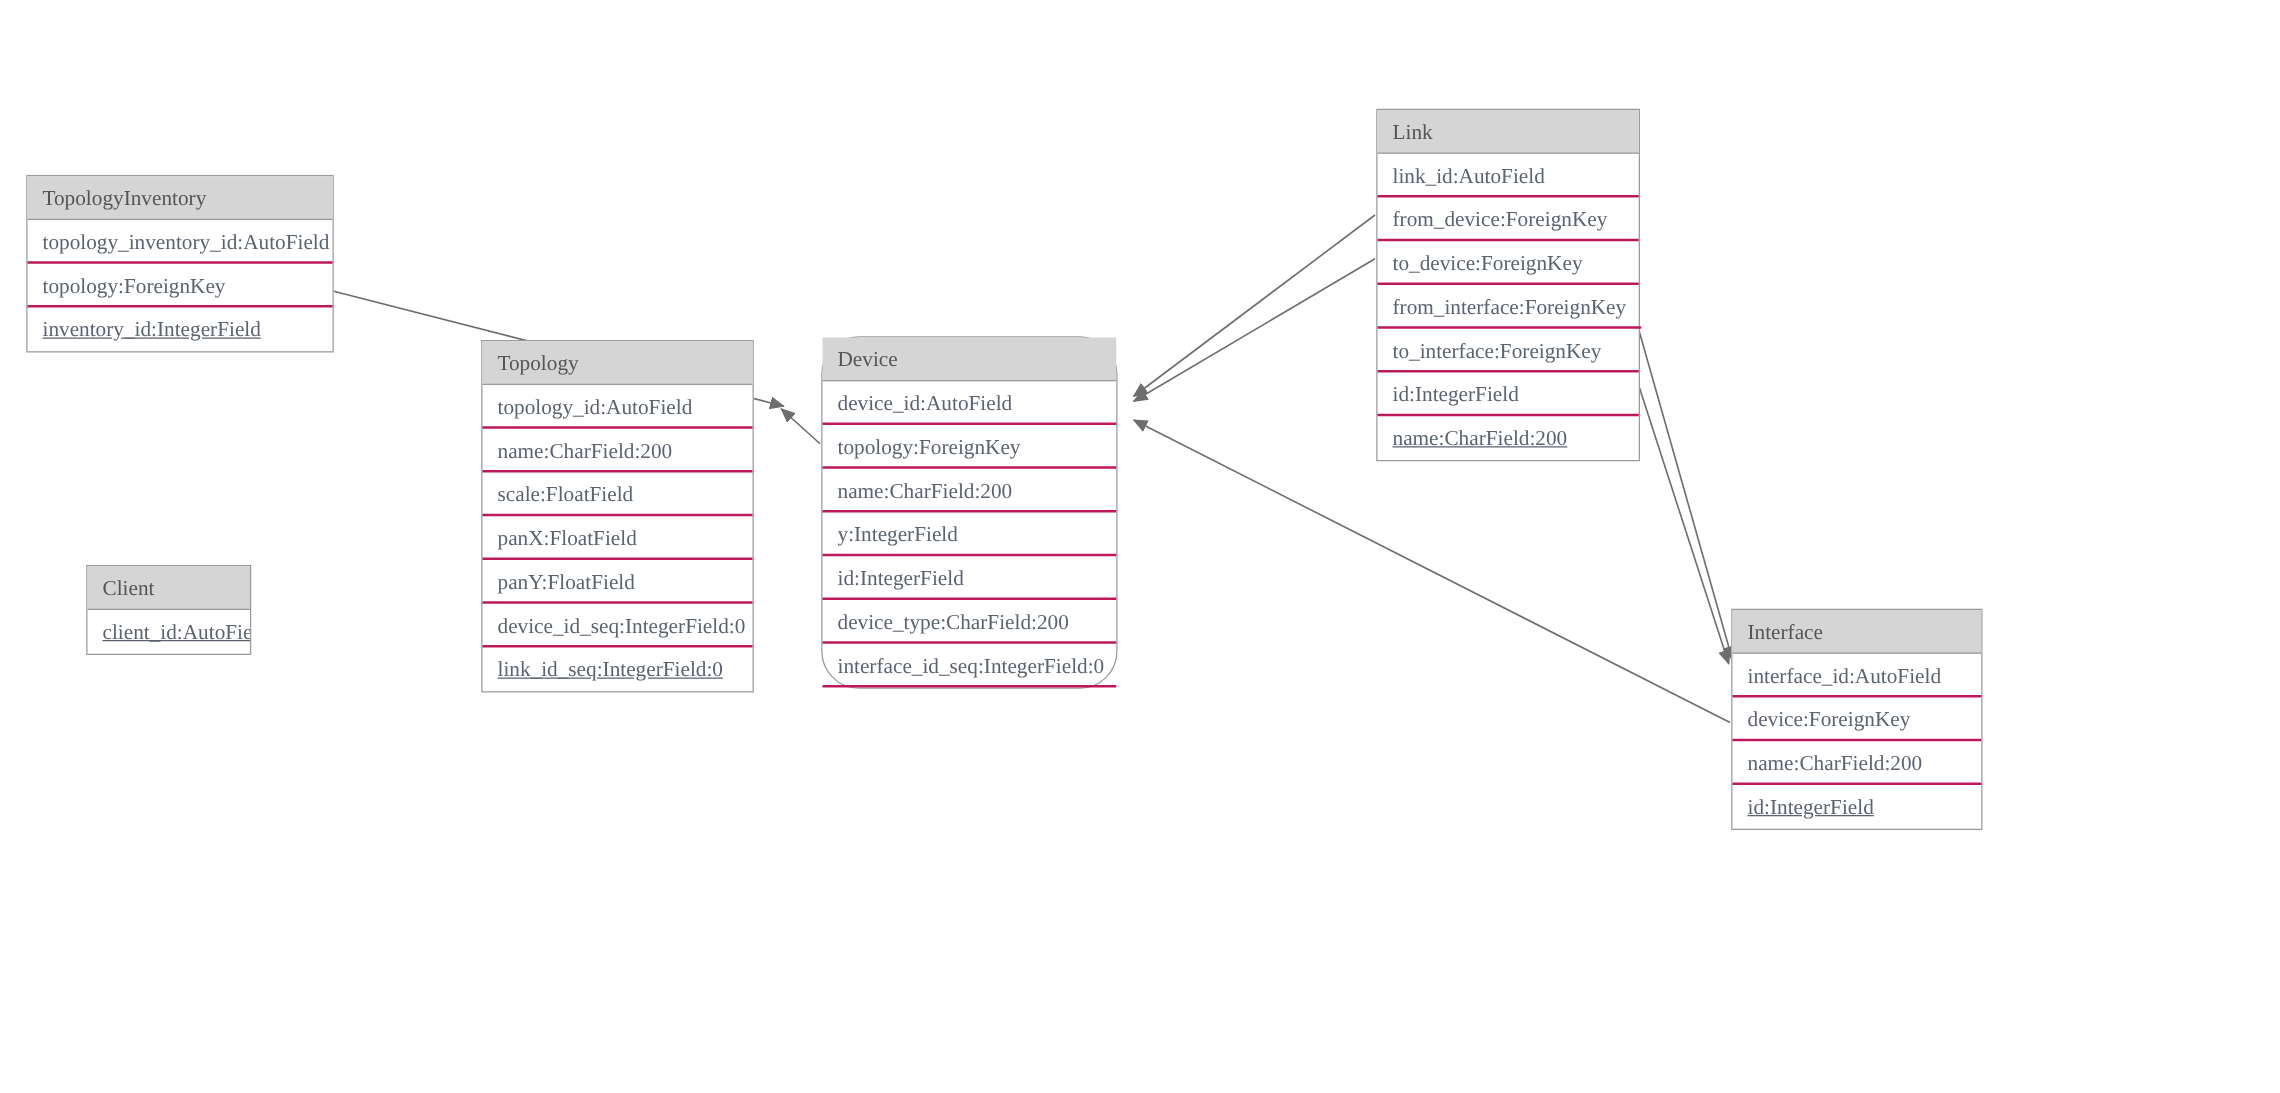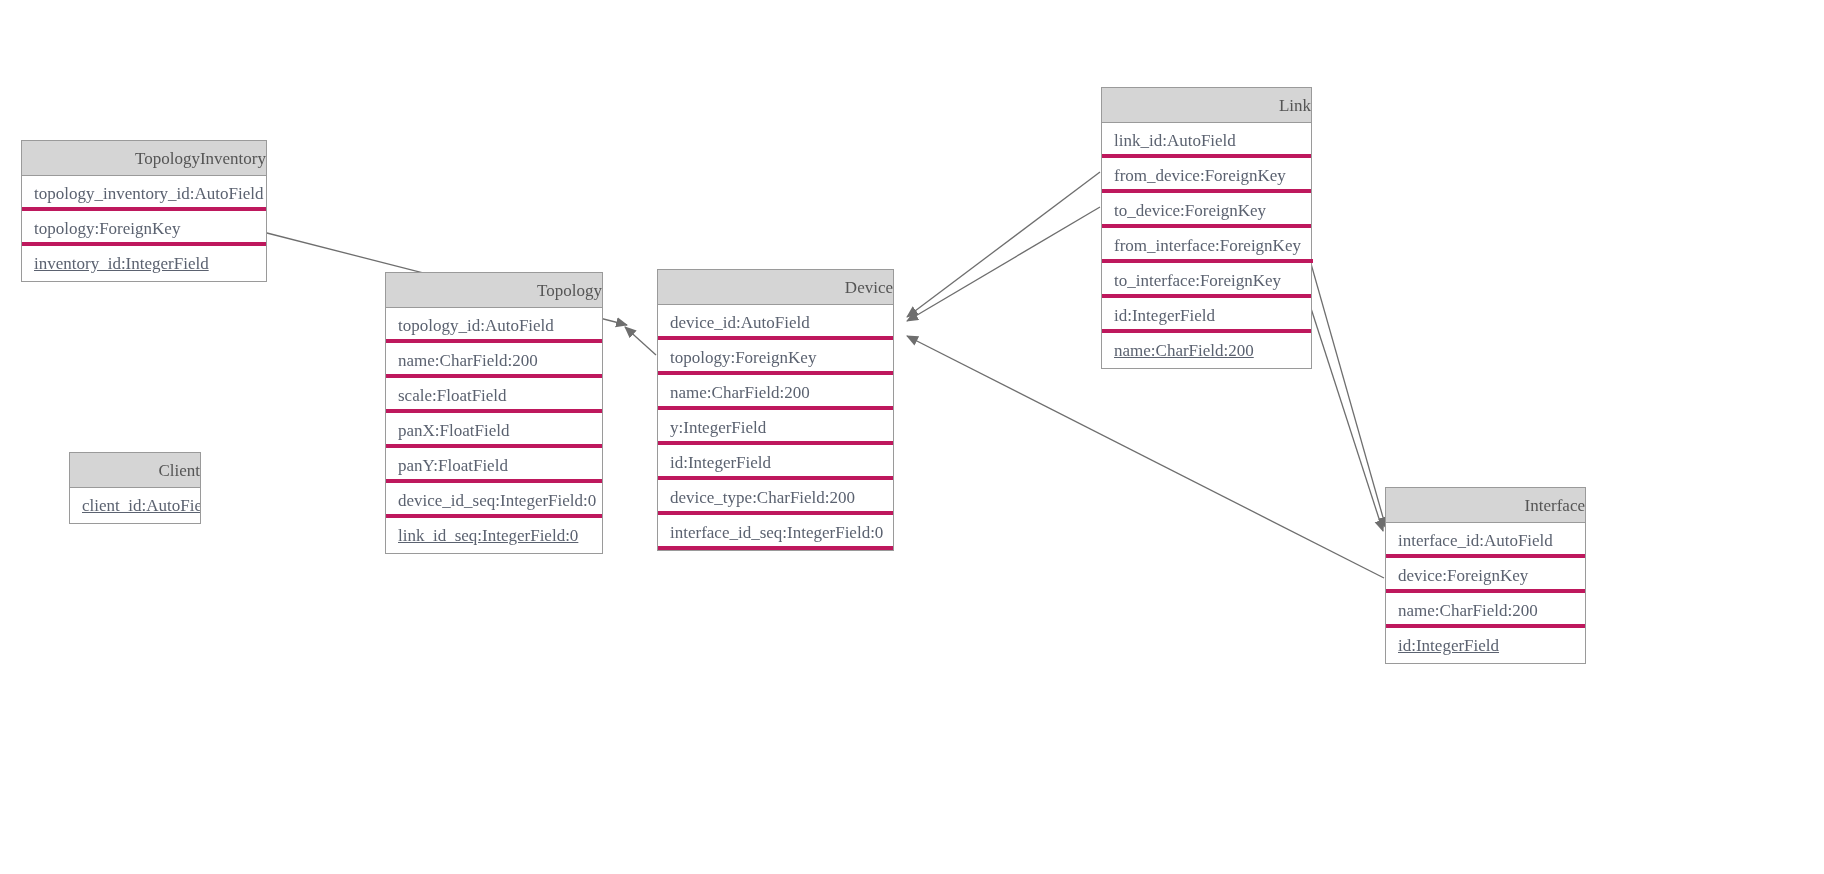--- a/index.html
+++ b/index.html
@@ -34,25 +34,24 @@
     box-sizing: border-box;
     background: #d5d5d5;
     border-bottom: 1px solid #9a9a9a;
     height: 35px;
     line-height: 35px;
     padding: 0 0 0 12px;
     font-size: 17px;
     color: #555555;
     white-space: nowrap;
     overflow: hidden;
-    text-align: right;
   }
   .entity-field {
     box-sizing: border-box;
-    border-bottom: 4px solid #be185d;
+    border-bottom: 2px solid #be185d;
     height: 35px;
     line-height: 35px;
     padding: 0 8px 0 12px;
     font-size: 17px;
     color: #5b6270;
     white-space: nowrap;
     overflow: hidden;
   }
   .entity-field.last {
     border-bottom: none;
@@ -120,21 +119,21 @@
     <div class="entity-field">panY:FloatField</div>
     <div class="entity-field">device_id_seq:IntegerField:0</div>
     <div class="entity-field last">link_id_seq:IntegerField:0</div>
   </div>
 
   <div class="entity" style="left: 69px; top: 452px; width: 132px;">
     <div class="entity-header">Client</div>
     <div class="entity-field last">client_id:AutoField</div>
   </div>
 
-  <div class="entity" style="left: 657px; top: 269px; width: 237px;">
+  <div class="entity" style="left: 657px; top: 269px; width: 237px; border-radius: 30px;">
     <div class="entity-header">Device</div>
     <div class="entity-field">device_id:AutoField</div>
     <div class="entity-field">topology:ForeignKey</div>
     <div class="entity-field">name:CharField:200</div>
     <div class="entity-field">y:IntegerField</div>
     <div class="entity-field">id:IntegerField</div>
     <div class="entity-field">device_type:CharField:200</div>
     <div class="entity-field">interface_id_seq:IntegerField:0</div>
   </div>
 

